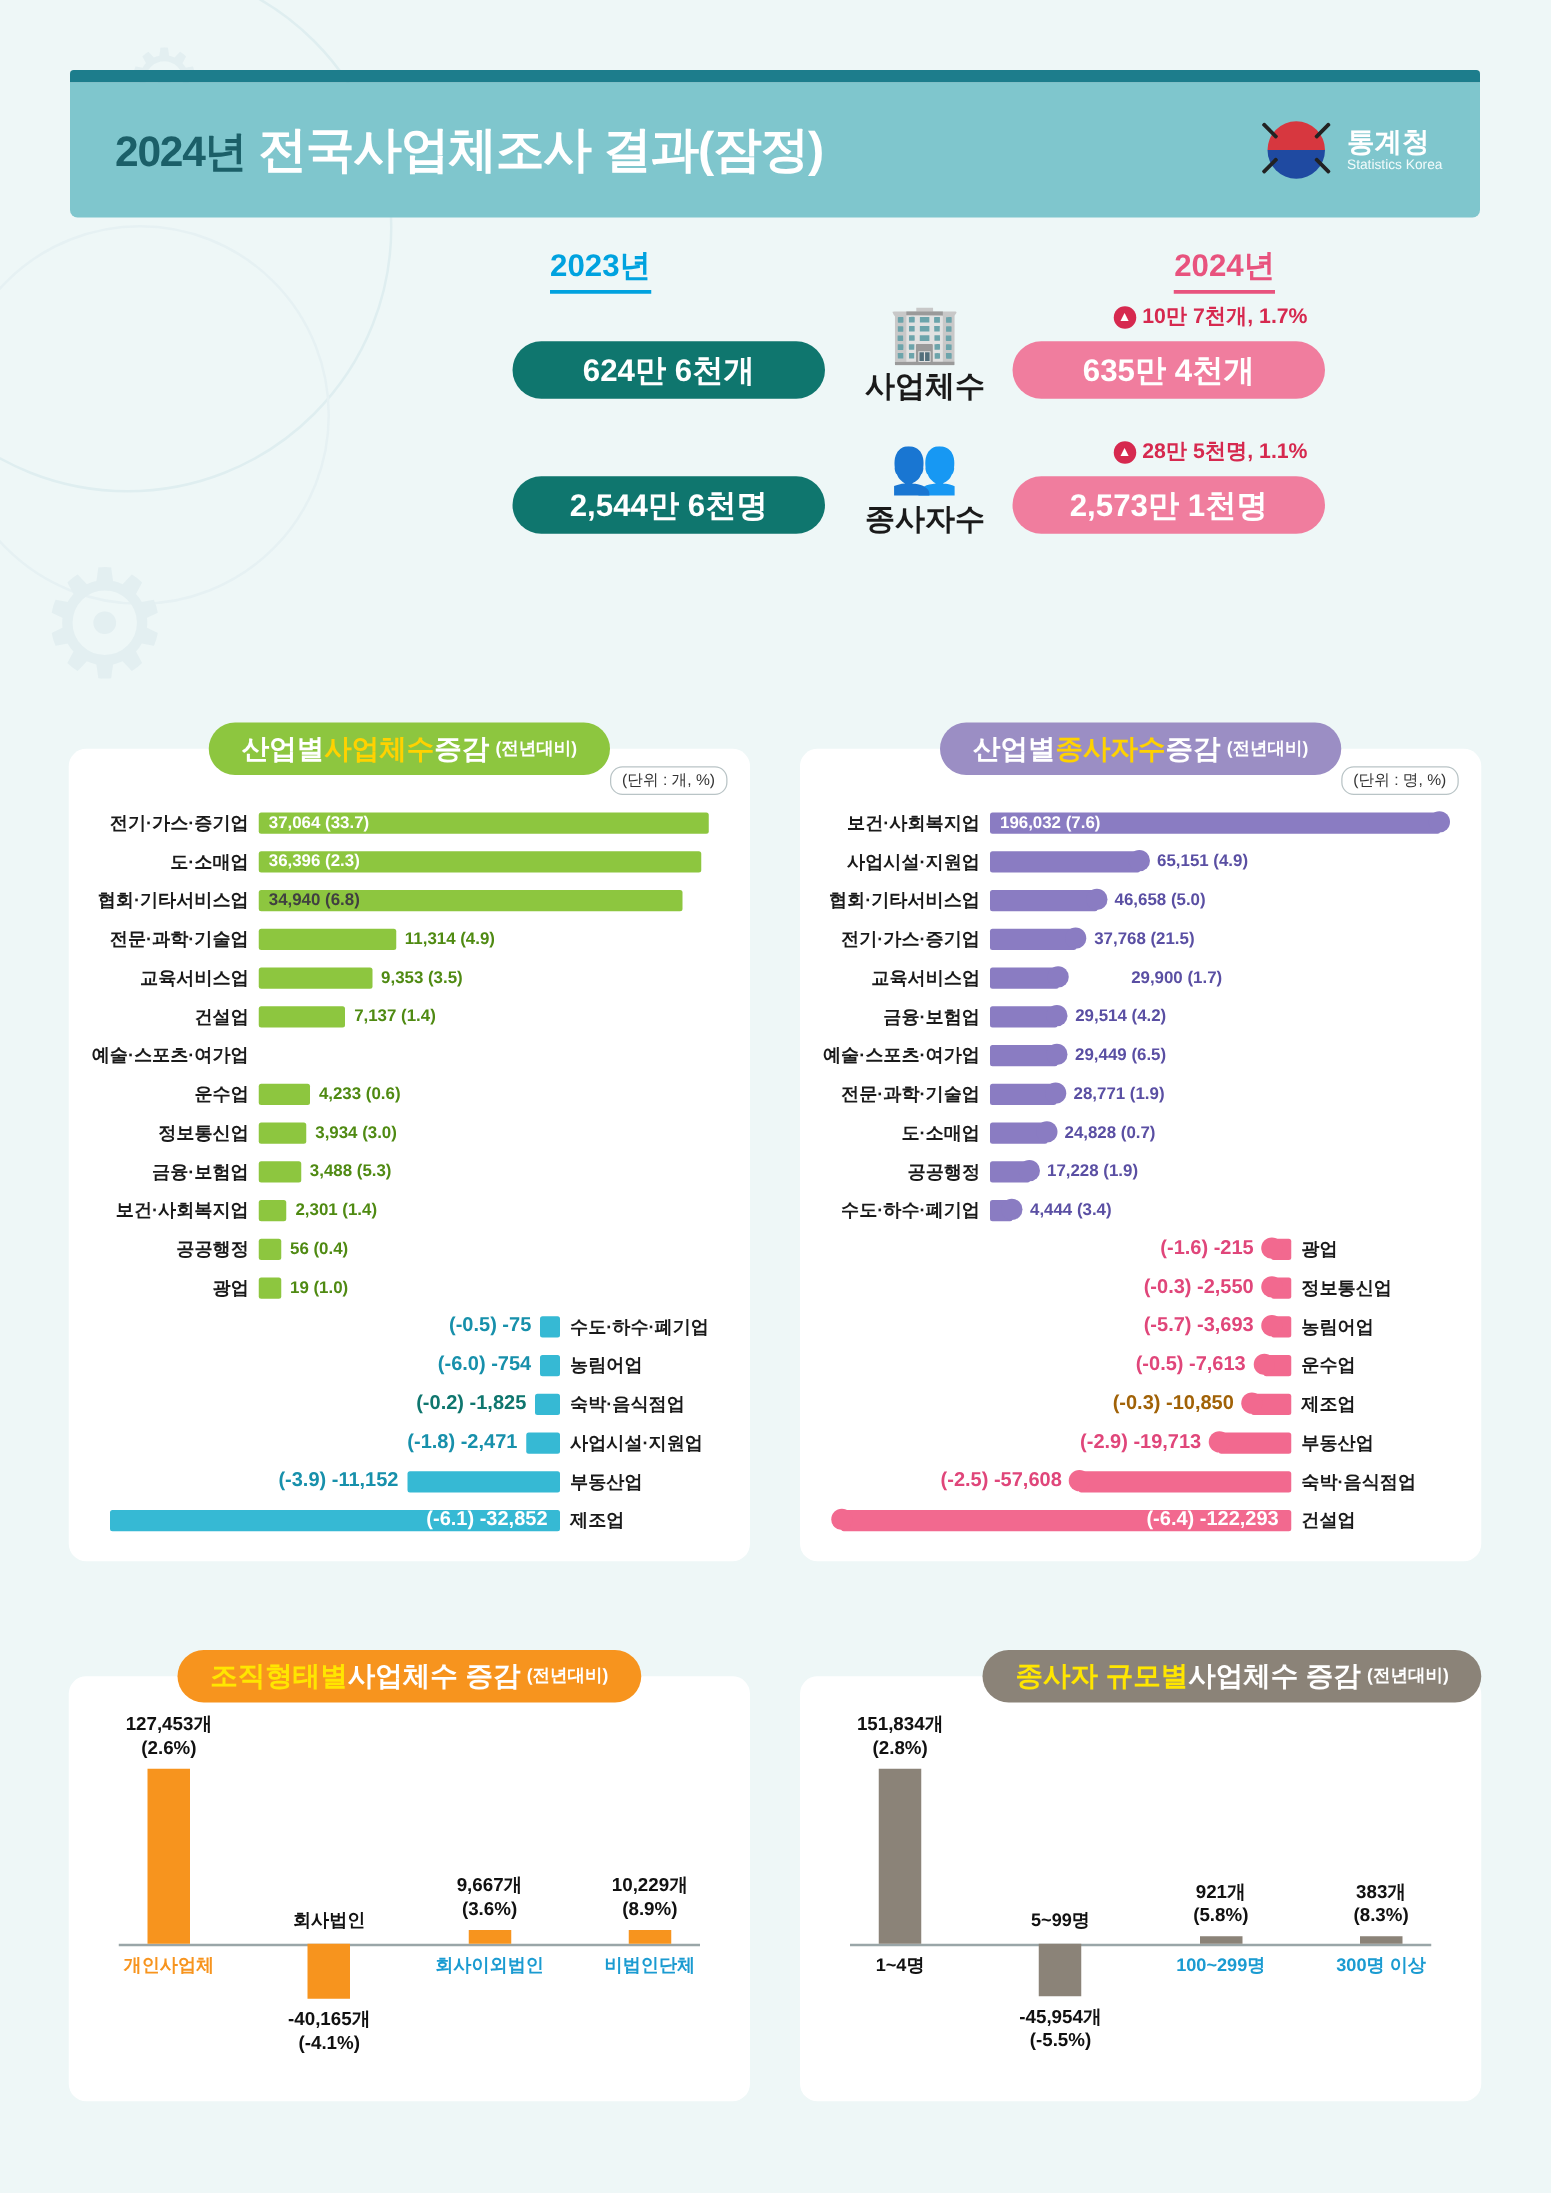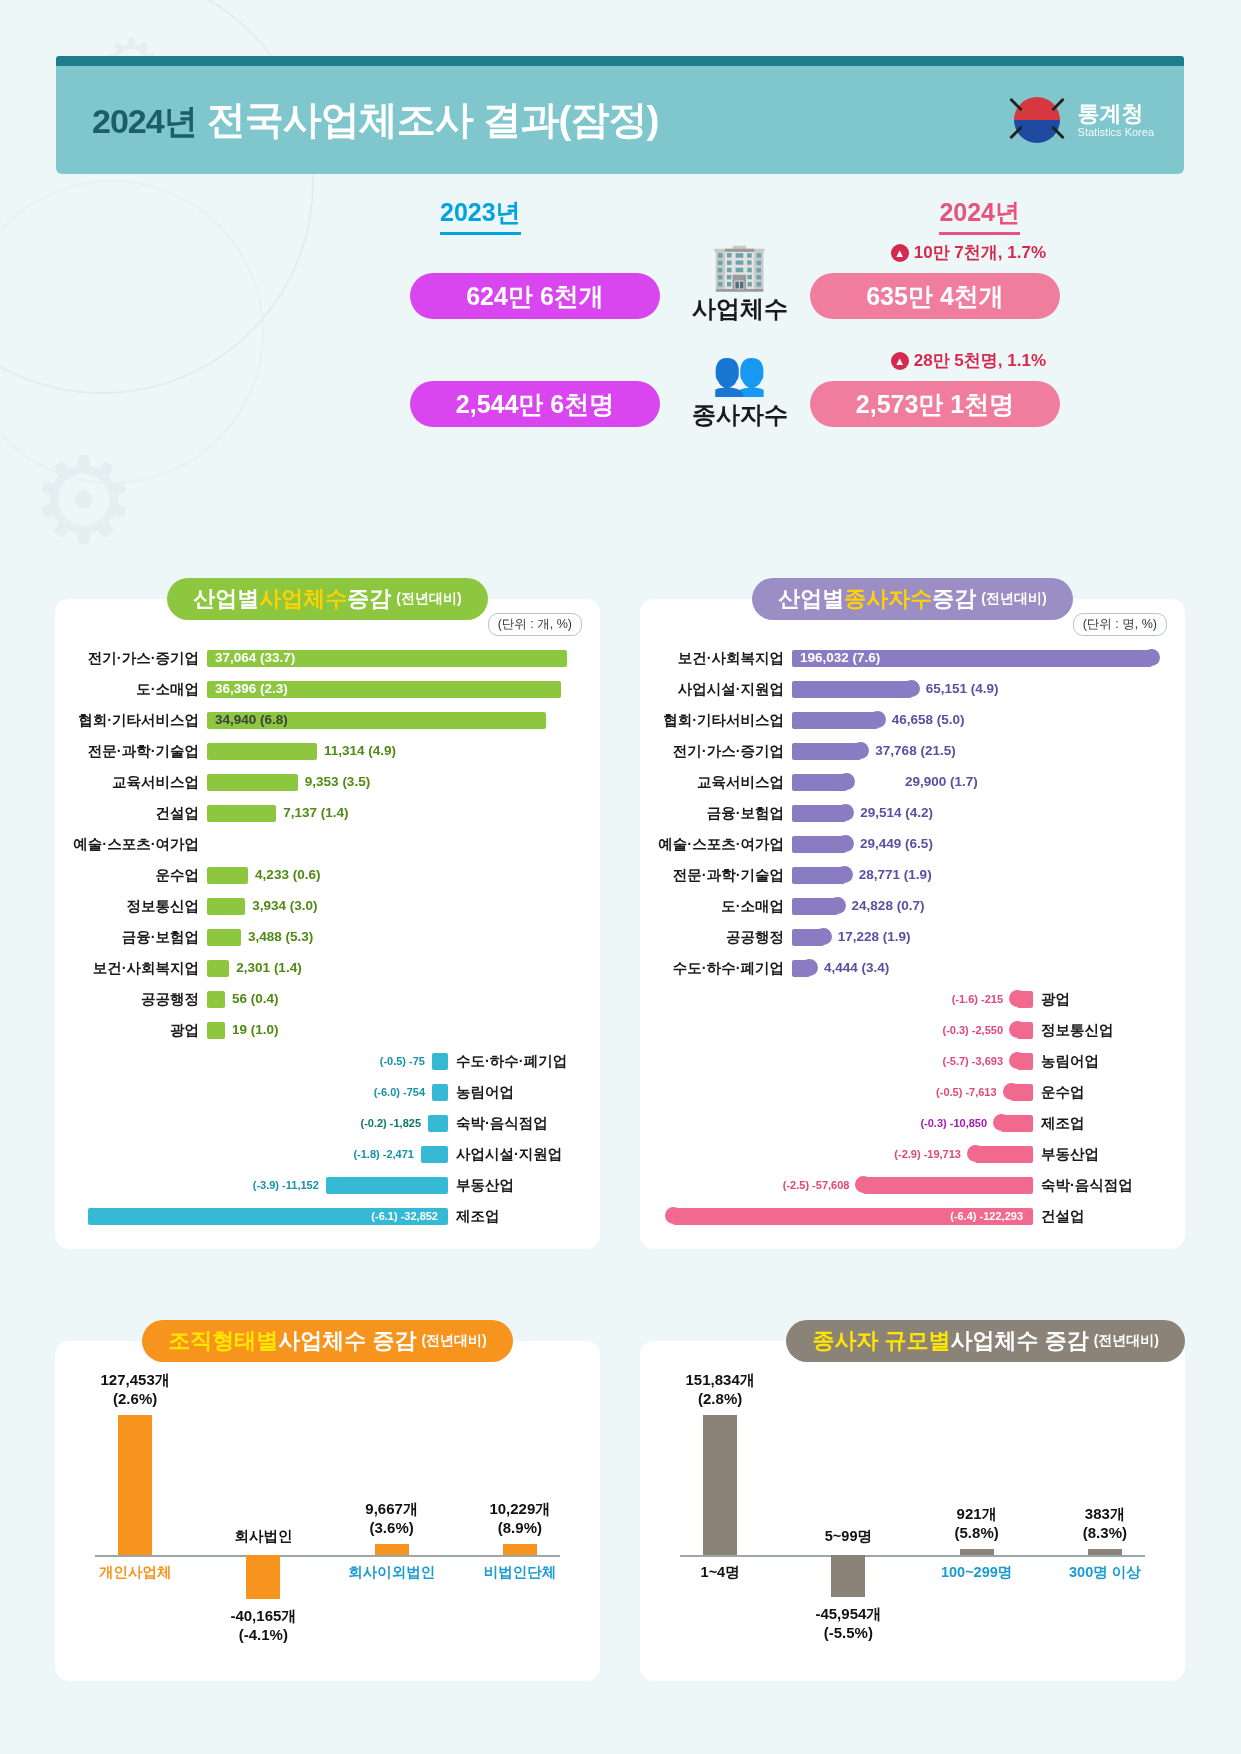--- a/index.html
+++ b/index.html
@@ -39,21 +39,21 @@
   .summary{position:absolute;left:400px;top:196px;width:660px;}
   .sum-head{display:flex;justify-content:space-between;padding:0 40px;}
   .sum-head .y2023{color:#00a2df;font-size:25px;font-weight:bold;border-bottom:3px solid #00a2df;padding-bottom:3px;}
   .sum-head .y2024{color:#e8537e;font-size:25px;font-weight:bold;border-bottom:3px solid #e8537e;padding-bottom:3px;}
 
   .sum-row{position:relative;height:108px;}
   .pill{
     position:absolute;top:38px;height:46px;border-radius:23px;display:flex;align-items:center;
     justify-content:center;color:#fff;font-size:25px;font-weight:bold;
   }
-  .pill-left{left:10px;width:250px;background:#d946ef;}
+  .pill-left{left:10px;width:250px;background:#0f766e;}
   .pill-right{right:0px;width:250px;background:#f07d9e;}
   .sum-center{position:absolute;left:255px;top:8px;width:170px;text-align:center;}
   .sum-label{font-size:24px;font-weight:bold;color:#1a1a1a;margin-top:4px;}
   .delta{position:absolute;right:14px;top:6px;font-size:17px;font-weight:bold;color:#d6294f;white-space:nowrap;}
   .delta .arrow{display:inline-block;width:18px;height:18px;border-radius:50%;background:#d6294f;color:#fff;
     font-size:11px;line-height:18px;text-align:center;margin-right:5px;vertical-align:1px;}
   .ico-bldg{font-size:46px;line-height:1;color:#2f7ec4;}
   .ico-people{font-size:44px;line-height:1;}
 
   
@@ -70,21 +70,21 @@
   .unit{position:absolute;right:18px;top:14px;font-size:12.5px;color:#333;border:1px solid #b9c4c6;
     border-radius:10px;padding:2px 9px;background:#fff;}
 
   
   .ind-row{display:flex;align-items:center;height:31px;}
   .ind-name{width:128px;text-align:right;padding-right:8px;font-size:14.5px;font-weight:bold;color:#1a1a1a;white-space:nowrap;}
   .ind-bar-wrap{flex:1;position:relative;height:31px;}
   .bar{position:absolute;top:7px;height:17px;border-radius:2px;}
   .bar-label{position:absolute;top:6px;font-size:13.5px;font-weight:bold;white-space:nowrap;line-height:18px;}
   .neg-name{width:128px;text-align:left;padding-left:8px;font-size:14.5px;font-weight:bold;color:#1a1a1a;white-space:nowrap;}
-  .neg-label{position:absolute;top:6px;font-size:11px;font-weight:bold;white-space:nowrap;line-height:18px;}
+  .neg-label{position:absolute;top:6px;font-size:16px;font-weight:bold;white-space:nowrap;line-height:18px;}
 
   .dot{position:absolute;top:6px;width:17px;height:17px;border-radius:50%;}
 
   
   .col-chart{position:relative;height:310px;margin-top:6px;}
   .axis{position:absolute;left:24px;right:24px;height:2px;background:#9aa6a8;}
   .colbar{position:absolute;width:34px;}
   .col-val{position:absolute;width:130px;text-align:center;font-size:15px;font-weight:bold;color:#111;line-height:1.25;}
   .col-cat{position:absolute;width:140px;text-align:center;font-size:14.5px;font-weight:bold;}
 </style>
@@ -419,21 +419,21 @@
             <div class="bar" style="right:0;width:22.41076758277252px;background:#f2698f"></div>
             <div class="dot" style="right:13.410767582772522px;background:#f2698f"></div>
             <div class="neg-label" style="right:36.41076758277252px;color:#e0467a;">(-0.5) -7,613</div>
           </div>
           <div class="neg-name">운수업</div>
         </div>
         <div class="ind-row">
           <div class="ind-bar-wrap">
             <div class="bar" style="right:0;width:31.9396858364747px;background:#f2698f"></div>
             <div class="dot" style="right:22.9396858364747px;background:#f2698f"></div>
-            <div class="neg-label" style="right:45.939685836474695px;color:#a21caf;">(-0.3) -10,850</div>
+            <div class="neg-label" style="right:45.939685836474695px;color:#a16207;">(-0.3) -10,850</div>
           </div>
           <div class="neg-name">제조업</div>
         </div>
         <div class="ind-row">
           <div class="ind-bar-wrap">
             <div class="bar" style="right:0;width:58.03014072759684px;background:#f2698f"></div>
             <div class="dot" style="right:49.03014072759684px;background:#f2698f"></div>
             <div class="neg-label" style="right:72.03014072759683px;color:#e0467a;">(-2.9) -19,713</div>
           </div>
           <div class="neg-name">부동산업</div>

